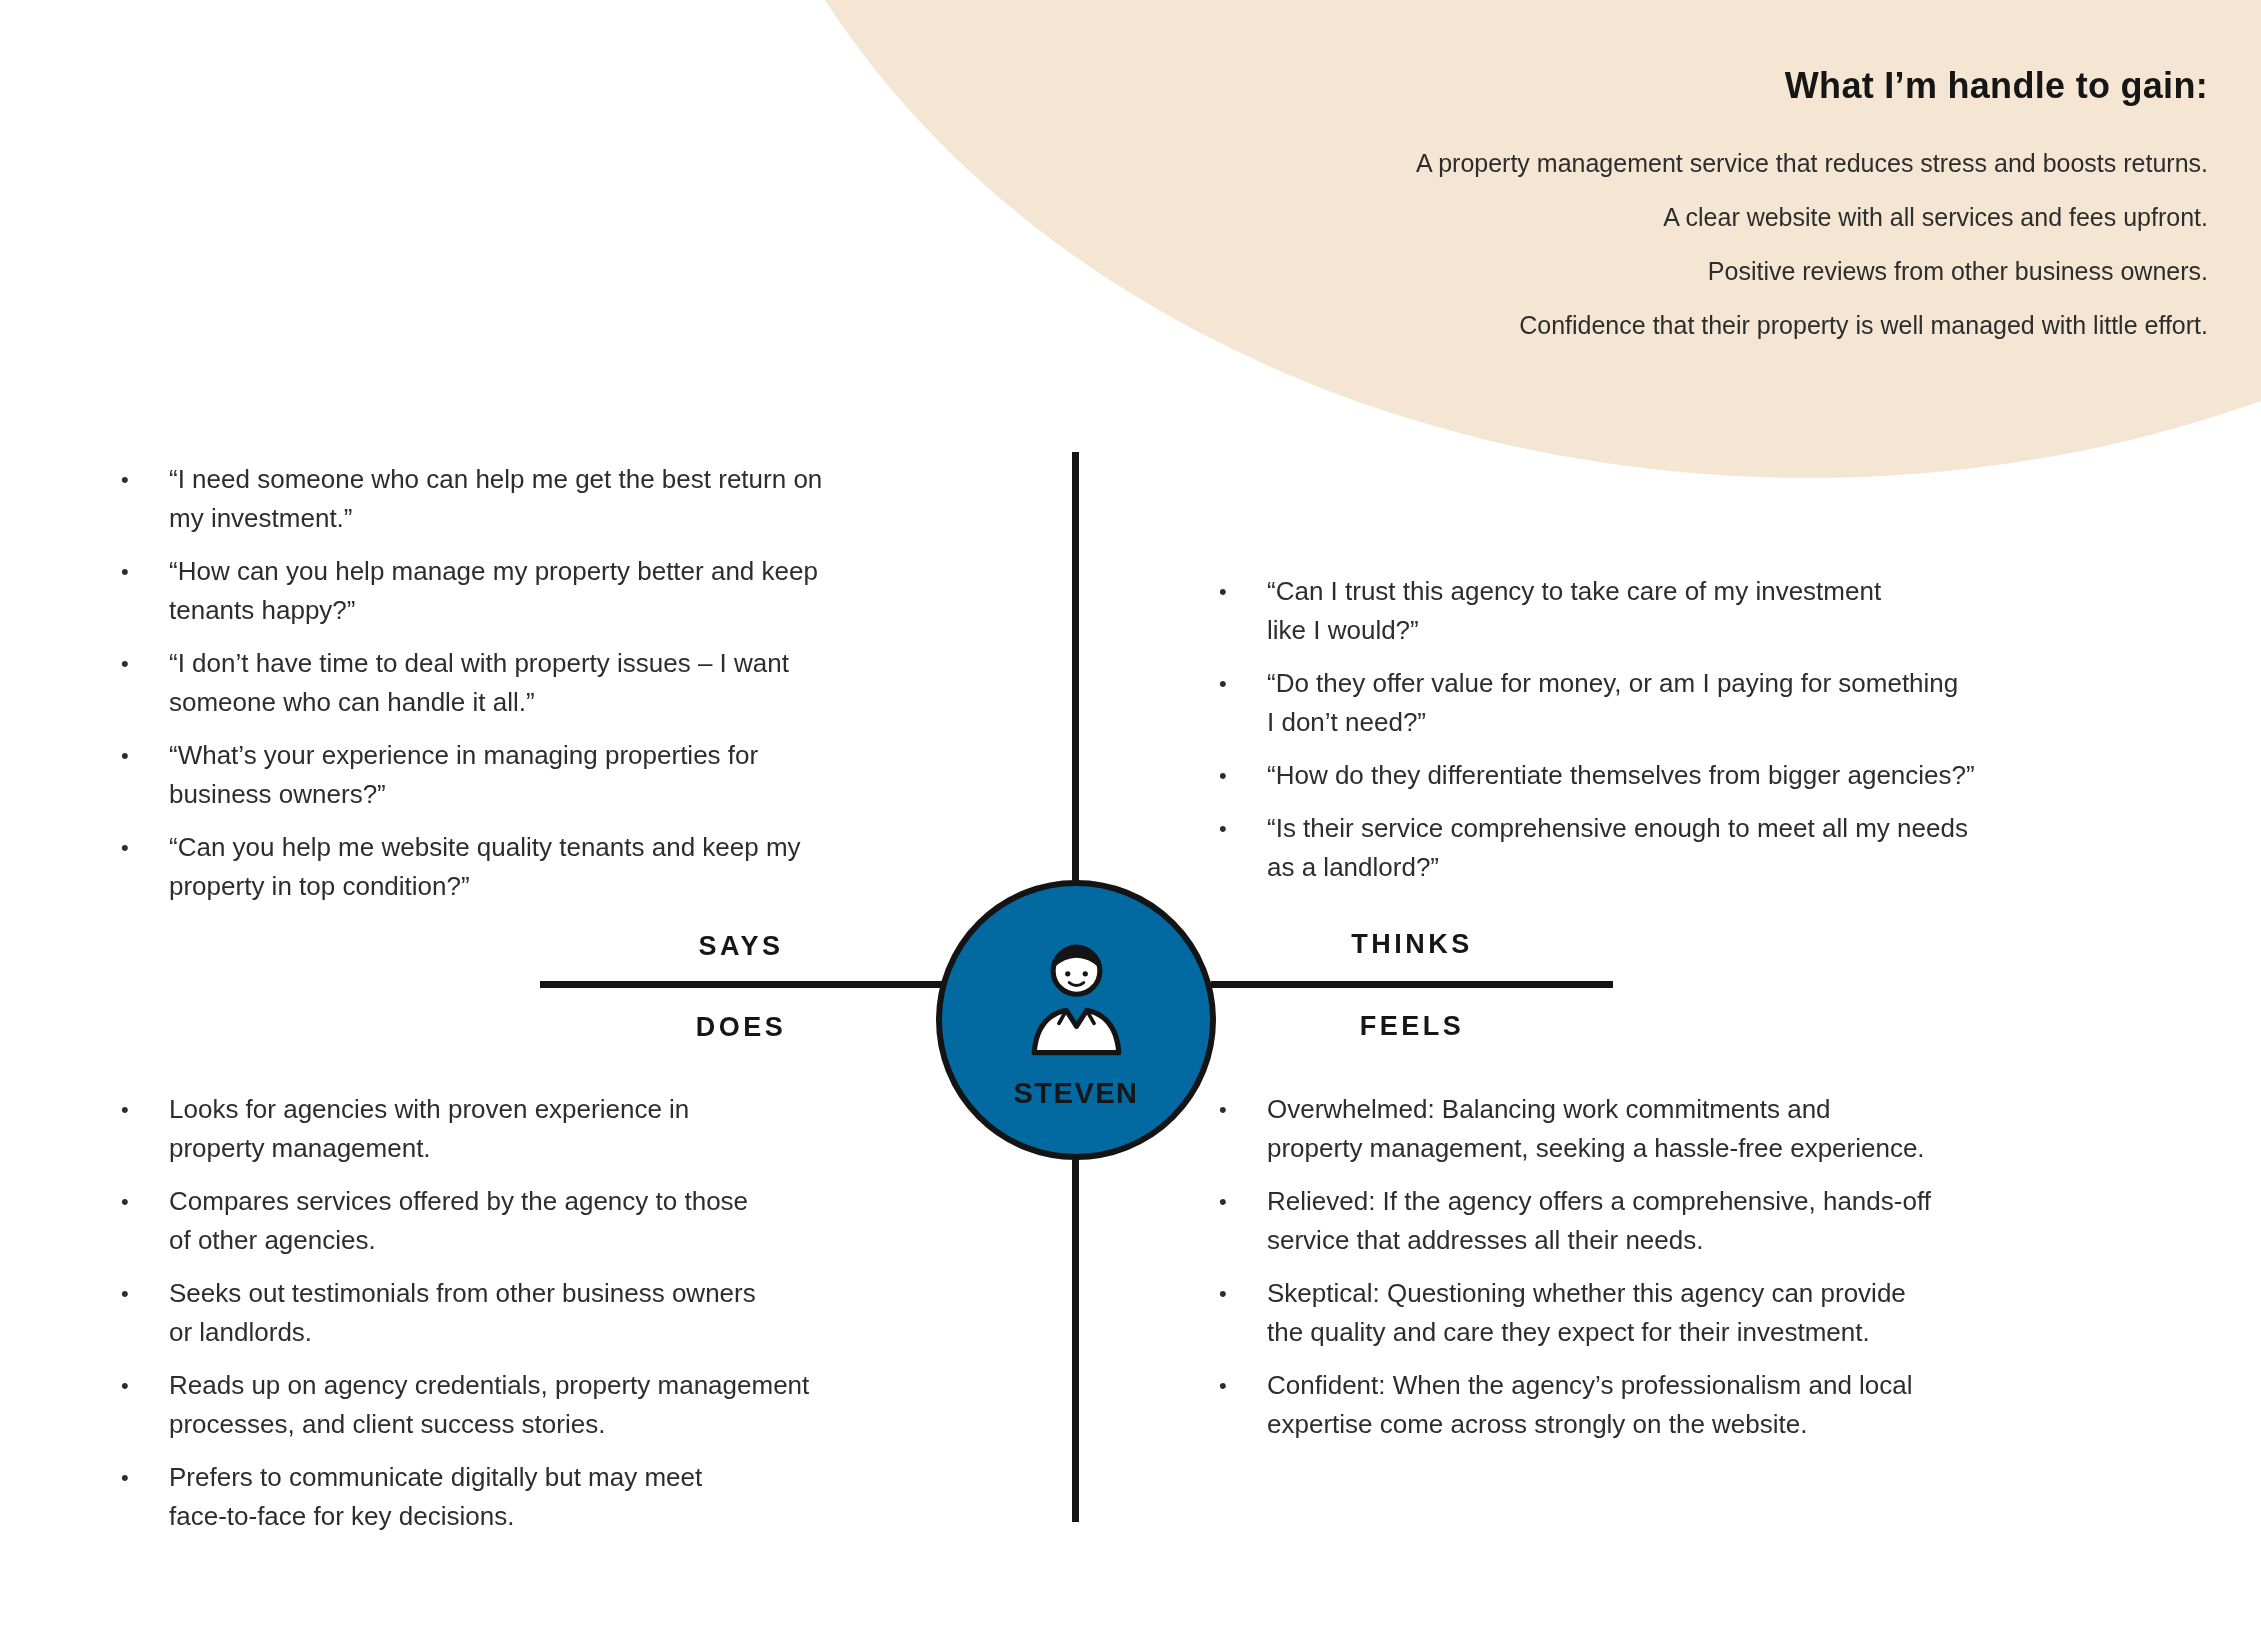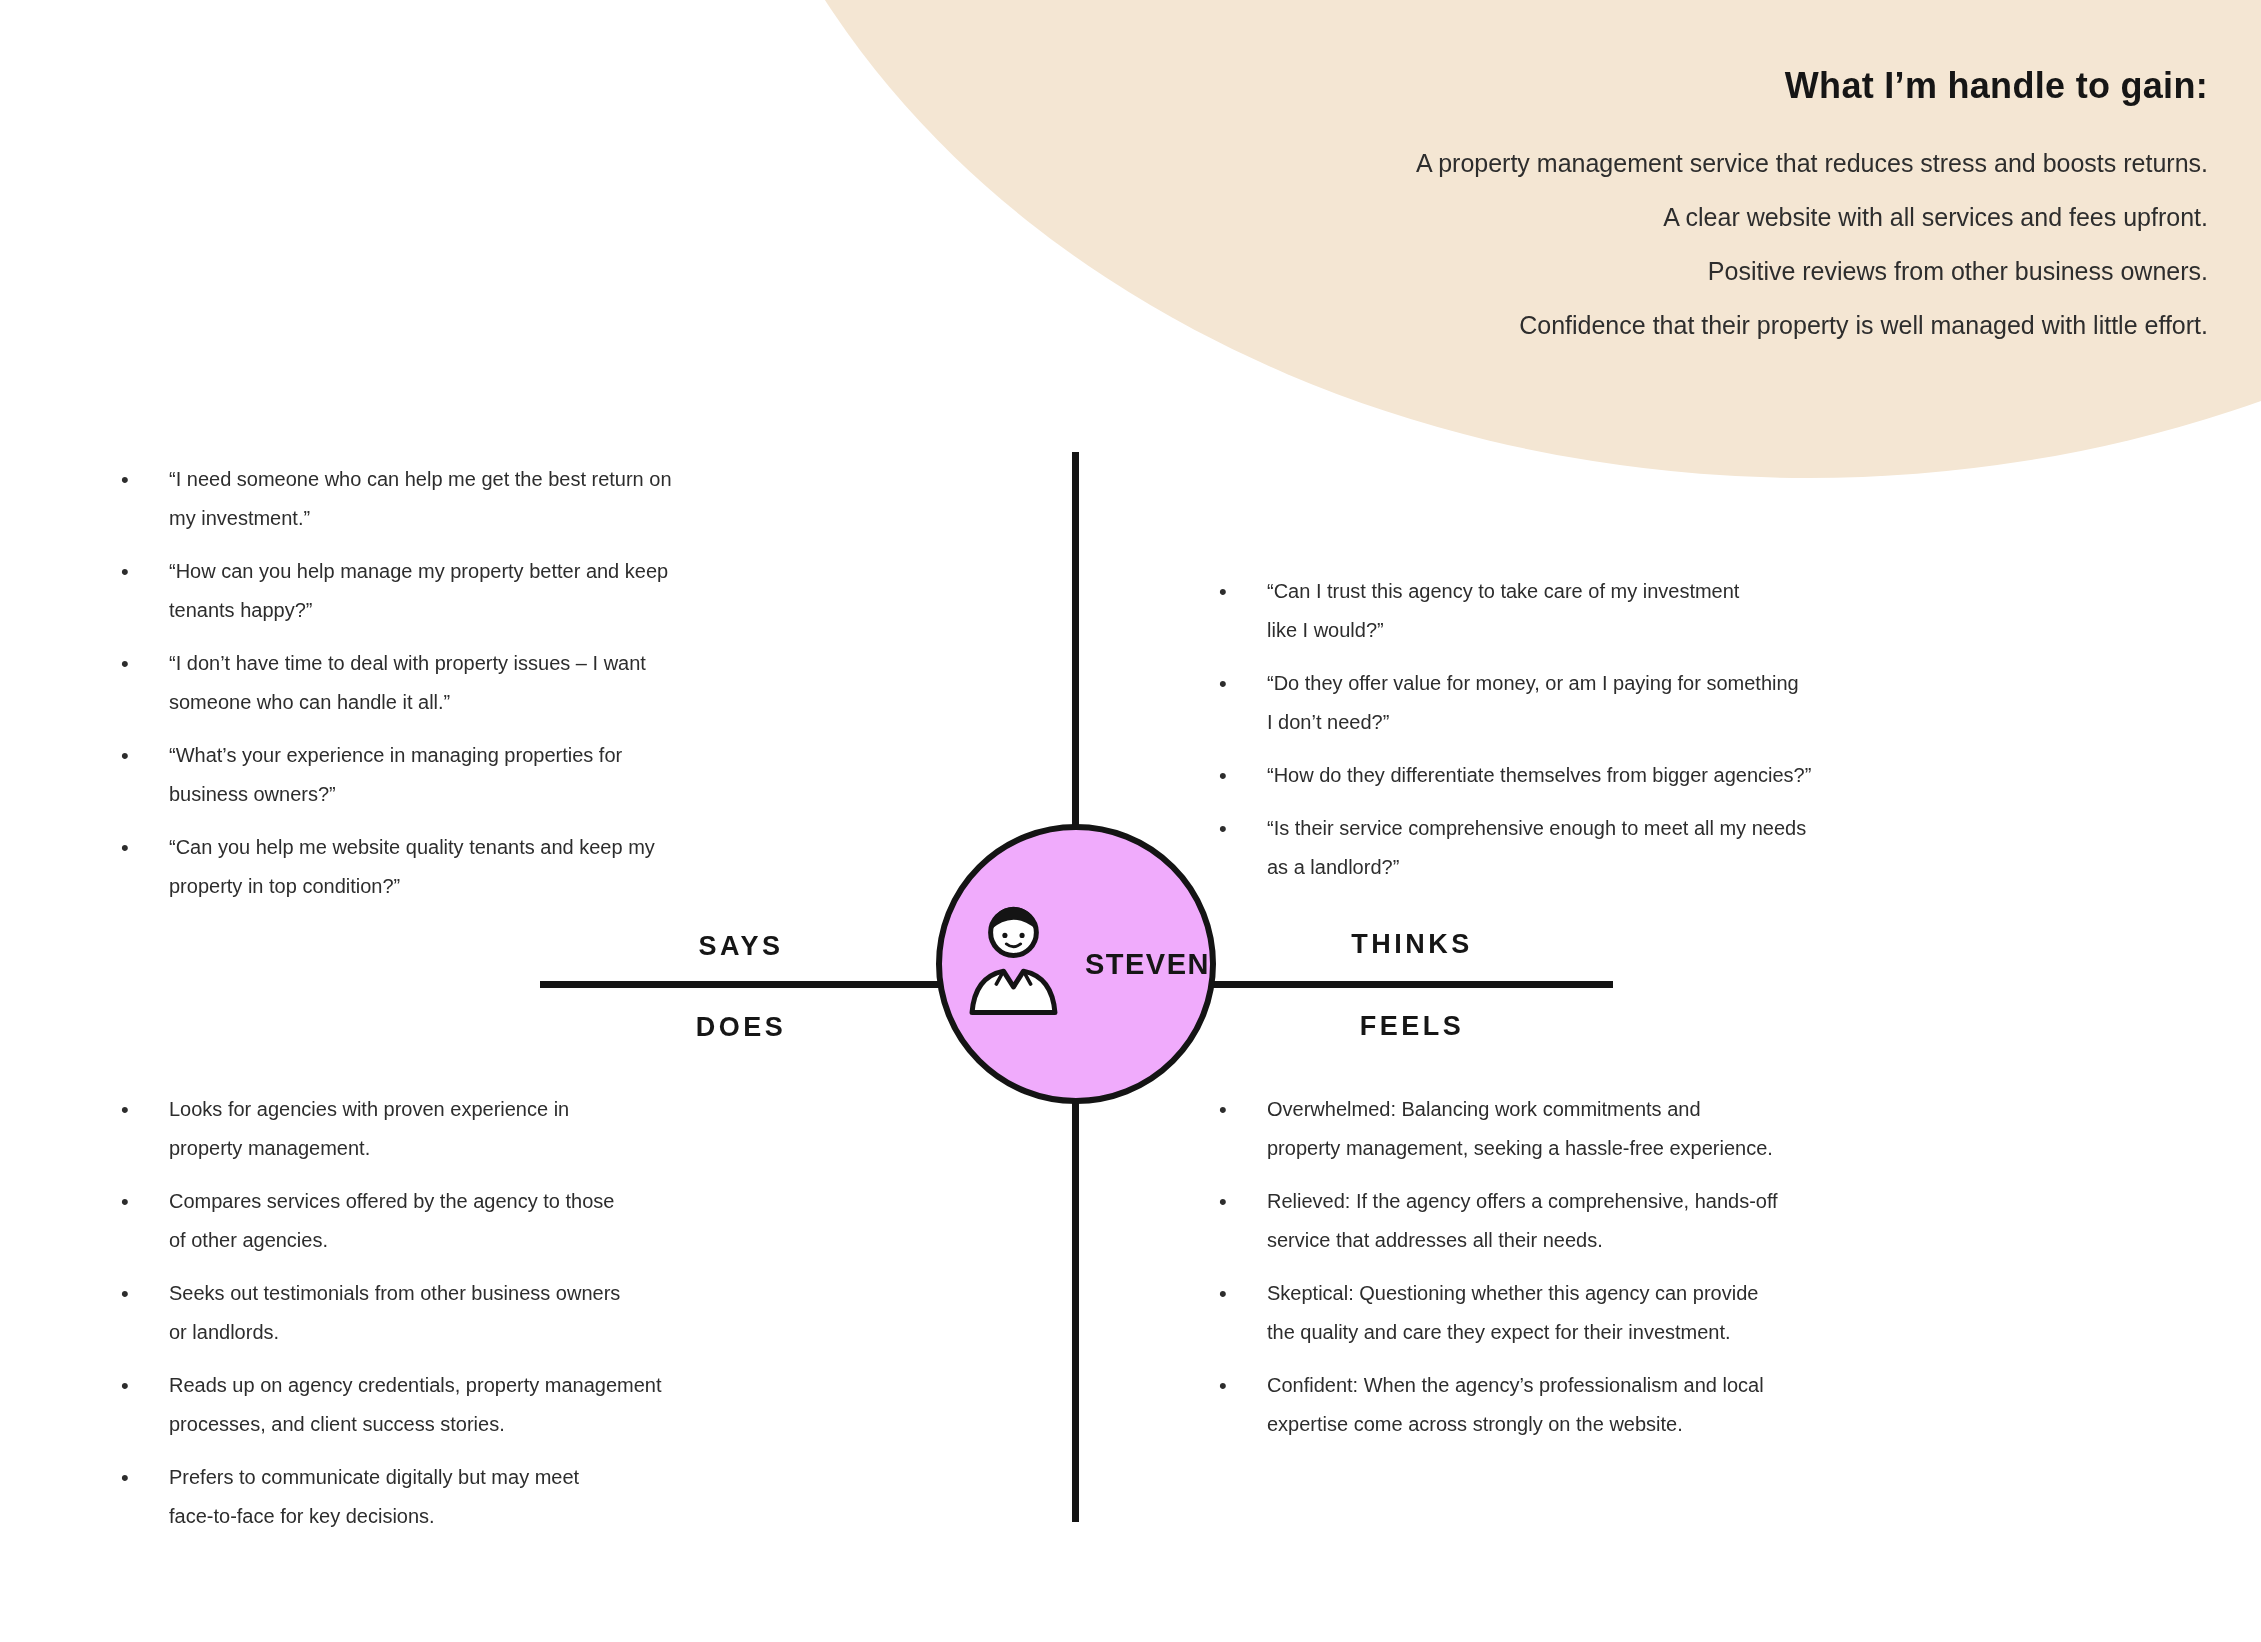--- a/index.html
+++ b/index.html
@@ -66,29 +66,29 @@
   }
   .says-label   { left: 540px; top: 931px; }
   .does-label   { left: 540px; top: 1012px; }
   .thinks-label { left: 1211px; top: 929px; }
   .feels-label  { left: 1211px; top: 1011px; }
 
   
   .center {
     position: absolute;
     left: 936px;
-    top: 824px;
+    top: 880px;
     width: 280px;
     height: 280px;
     border: 6px solid var(--line, #141414);
     border-radius: 50%;
-    background: #f0abfc;
+    background: #0369a1;
     box-sizing: border-box;
     display: flex;
-    flex-direction: row;
+    flex-direction: column;
     align-items: center;
     justify-content: center;
     z-index: 3;
   }
   .center svg { width: 151px; height: 146px; display: block; }
   .persona-name {
     margin-top: 1px;
     font-size: 29px;
     font-weight: bold;
     letter-spacing: 1.5px;
@@ -110,21 +110,21 @@
   }
   ul.quad .bullet {
     flex: none;
     width: 48px;
     font-size: 22px;
     line-height: 39px;
     color: var(--text, #2d2d2d);
   }
   ul.quad .bullet::before { content: "•"; }
   ul.quad .txt {
-    font-size: 20px;
+    font-size: 26px;
     line-height: 39px;
     white-space: pre-line;
     color: var(--text, #2d2d2d);
   }
   ul.says   { left: 121px;  top: 460px;  width: 904px; }
   ul.thinks { left: 1219px; top: 572px; width: 955px; }
   ul.does   { left: 121px;  top: 1090px; width: 904px; }
   ul.feels  { left: 1219px; top: 1090px; width: 955px; }
 </style>
 </head>

